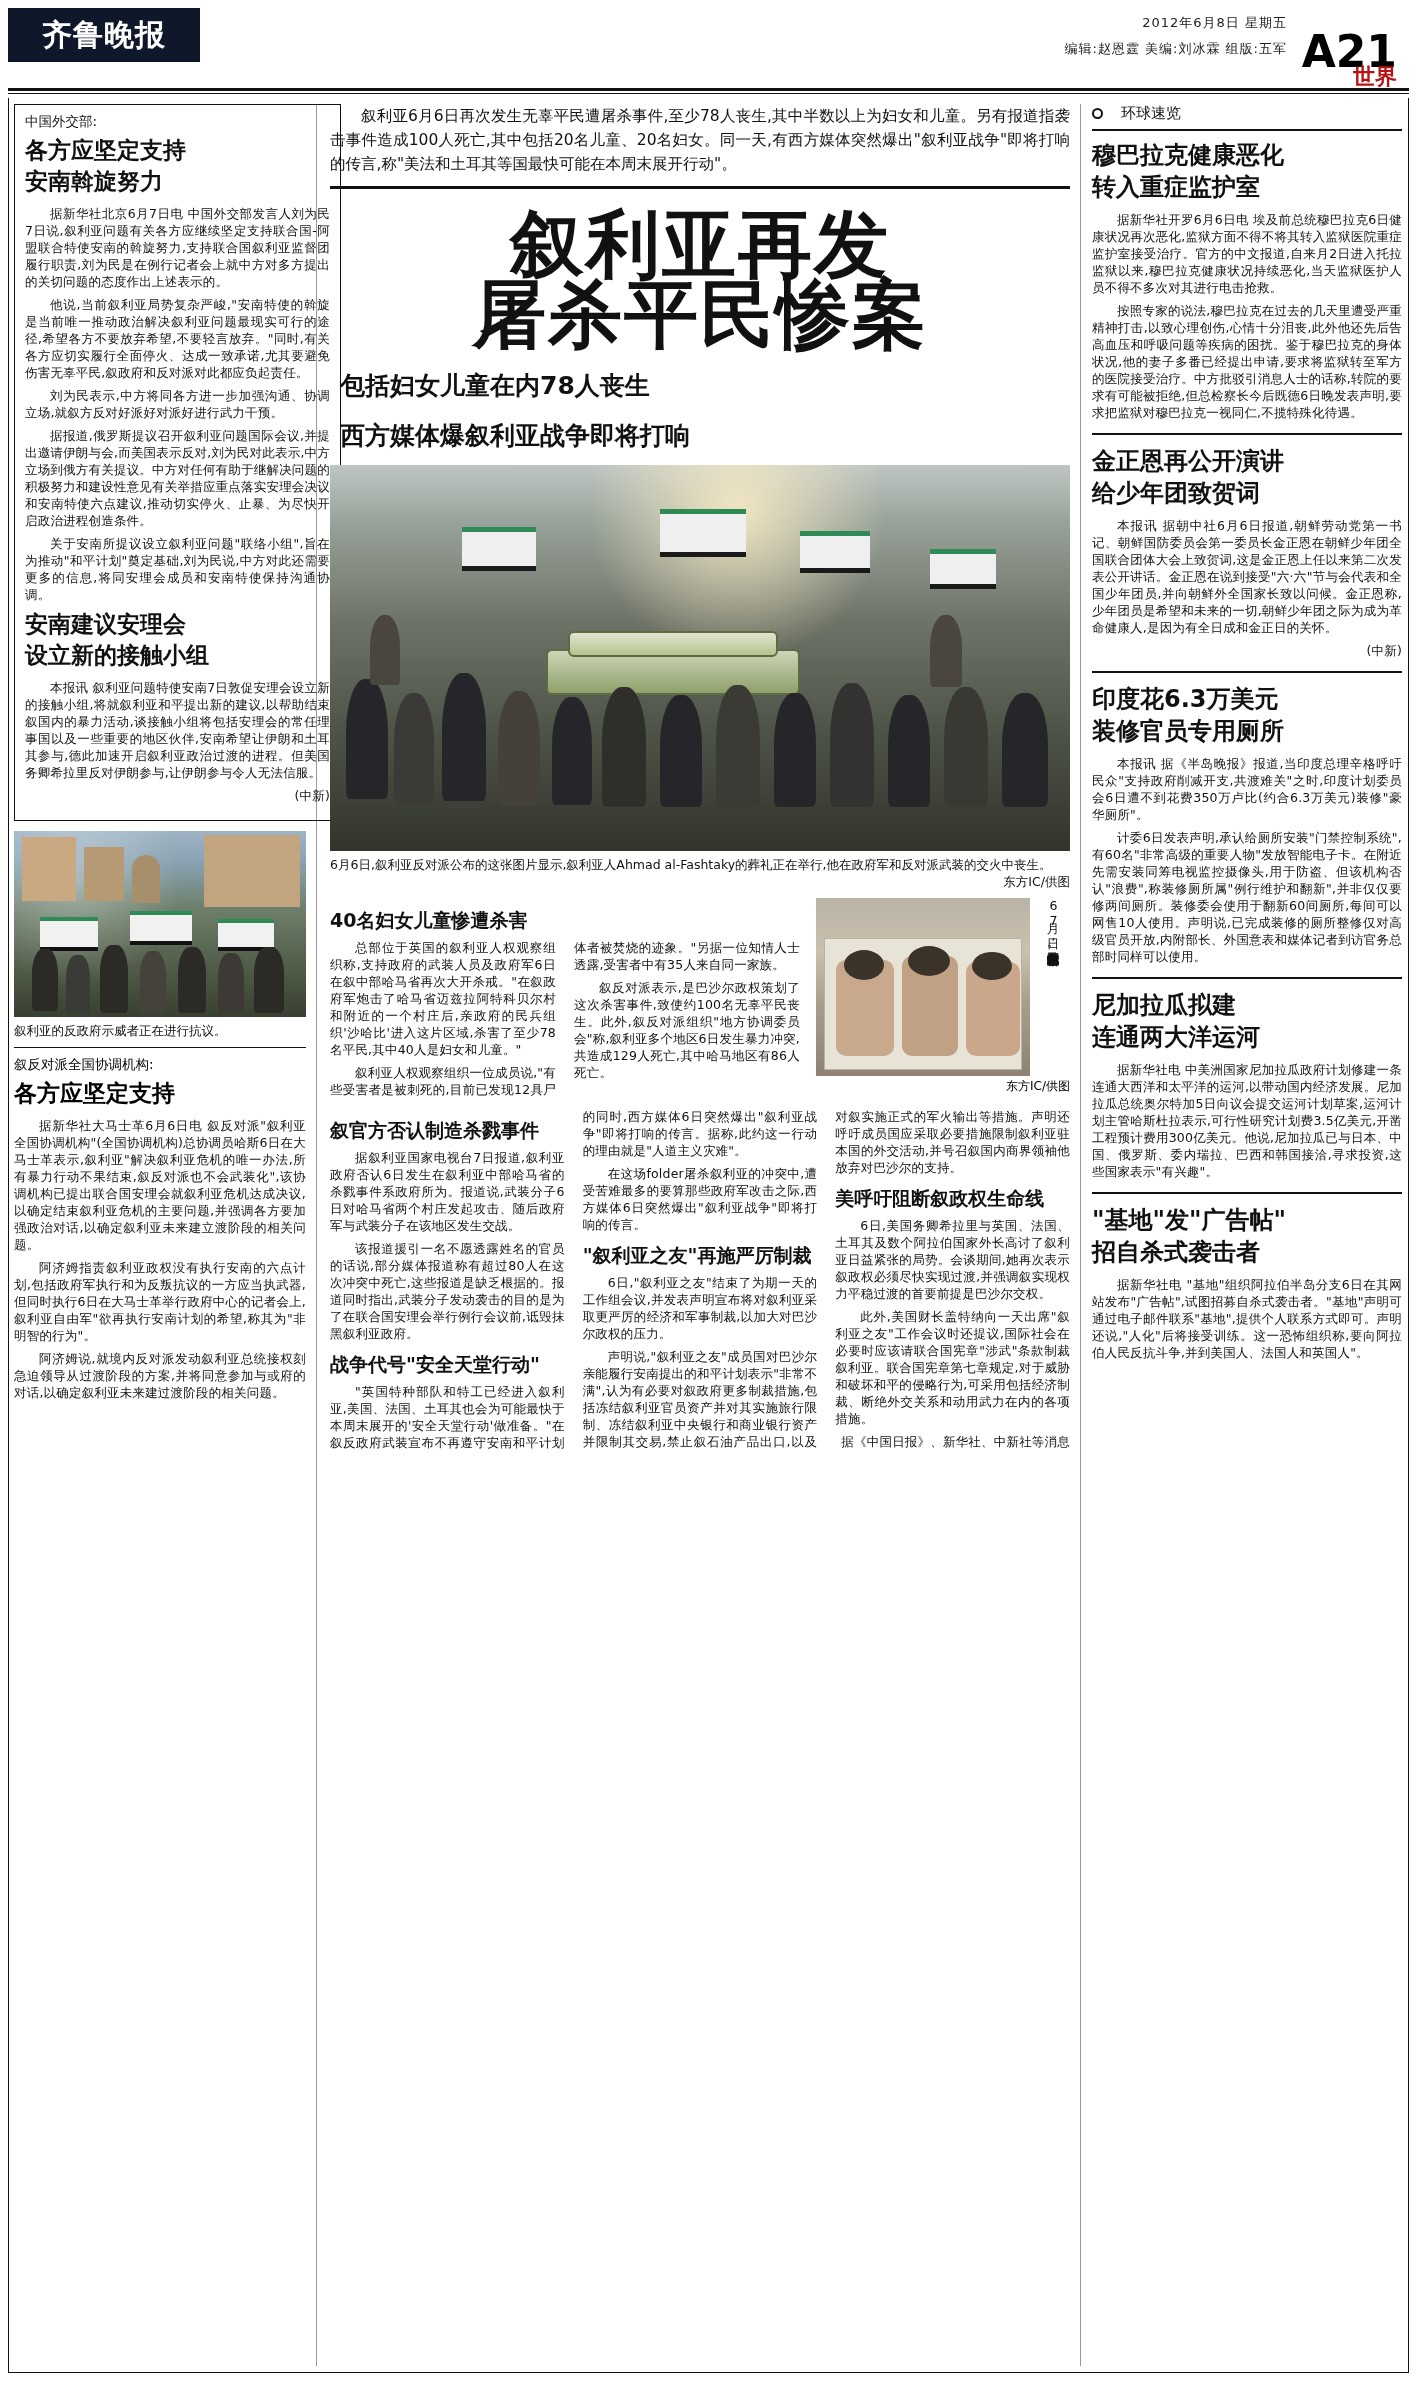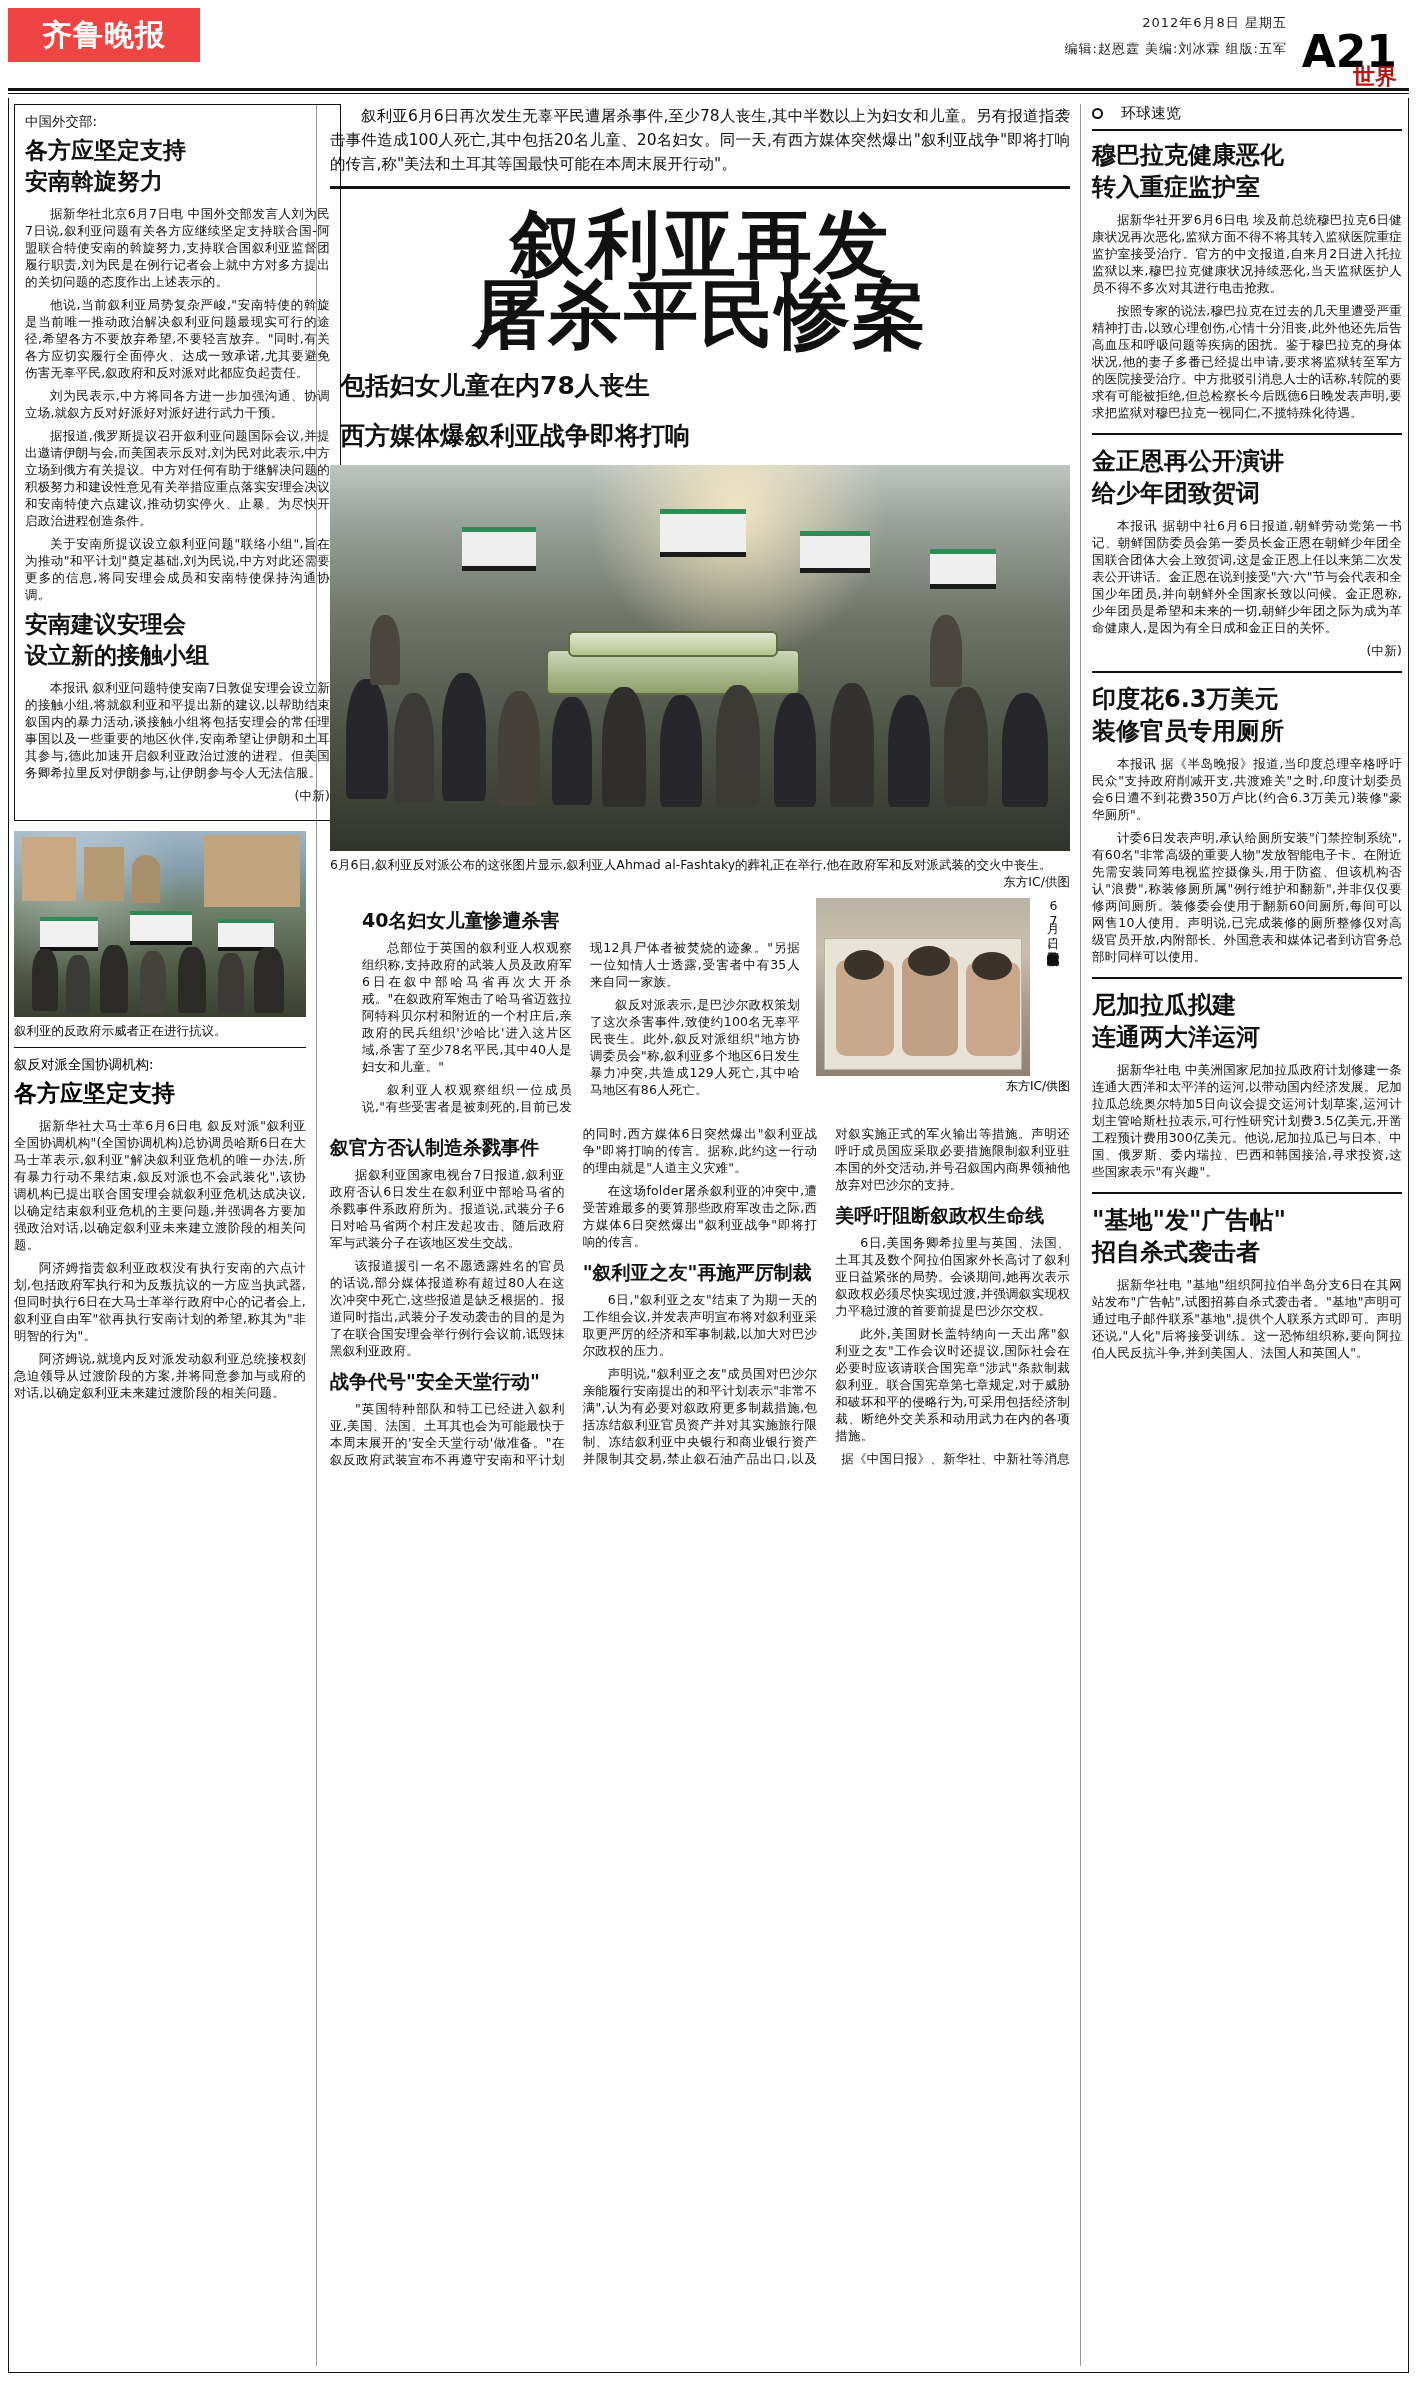--- a/index.html
+++ b/index.html
@@ -3,21 +3,21 @@
 <meta charset="utf-8">
 <style>
   html,body{margin:0;padding:0;background:#cfcfcf;}
   body{font-family:"Liberation Sans","DejaVu Sans",sans-serif;}
   .page{
     width:1417px;height:2383px;margin:0 auto;background:#ffffff;position:relative;
     box-sizing:border-box;
   }
   
   .masthead{position:absolute;left:0;top:0;width:1417px;height:88px;}
-  .logo-box{position:absolute;left:8px;top:8px;width:192px;height:54px;background:#ef4444;
+  .logo-box{position:absolute;left:8px;top:8px;width:192px;height:54px;background:#0f172a;
      display:flex;align-items:center;justify-content:center;text-align:center;}
   .logo-box span{color:#fff;font-size:30px;font-weight:bold;letter-spacing:1px;
      font-family:"DejaVu Sans",sans-serif;}
   .mh-dateline{position:absolute;right:130px;top:14px;font-size:13px;color:#222;letter-spacing:1px;}
   .mh-credits{position:absolute;right:130px;top:40px;font-size:13px;color:#222;letter-spacing:1px;}
   .mh-pageno{position:absolute;right:20px;top:10px;font-size:44px;font-weight:bold;color:#000000;
      font-family:"DejaVu Sans",sans-serif;margin-top:16px;}
   .mh-section{position:absolute;right:20px;top:62px;font-size:22px;font-weight:bold;color:#b91414;}
   .mh-rule{position:absolute;left:8px;top:88px;width:1401px;height:3px;background:#111;}
   .mh-rule2{position:absolute;left:8px;top:93px;width:1401px;height:1px;background:#111;}
@@ -203,21 +203,21 @@
       <div class="fig" style="left:40px;top:150px;width:30px;height:70px;background:#4a463f;"></div>
       <div class="fig" style="left:600px;top:150px;width:32px;height:72px;background:#4a463f;"></div>
     </div>
     <p class="cap">
       <span>6月6日,叙利亚反对派公布的这张图片显示,叙利亚人Ahmad al-Fashtaky的葬礼正在举行,他在政府军和反对派武装的交火中丧生。</span>
       <span style="float:right;">东方IC/供图</span>
     </p>
 
     <div style="clear:both;height:8px;"></div>
 
-    <div style="display:flex;gap:16px;margin-left:32px;">
+    <div style="display:flex;gap:16px;">
       <div style="width:470px;">
         <div class="sec-title">40名妇女儿童惨遭杀害</div>
         <div class="mcols2">
           <p class="body-text">总部位于英国的叙利亚人权观察组织称,支持政府的武装人员及政府军6日在叙中部哈马省再次大开杀戒。"在叙政府军炮击了哈马省迈兹拉阿特科贝尔村和附近的一个村庄后,亲政府的民兵组织'沙哈比'进入这片区域,杀害了至少78名平民,其中40人是妇女和儿童。"</p>
           <p class="body-text">叙利亚人权观察组织一位成员说,"有些受害者是被刺死的,目前已发现12具尸体者被焚烧的迹象。"另据一位知情人士透露,受害者中有35人来自同一家族。</p>
           <p class="body-text">叙反对派表示,是巴沙尔政权策划了这次杀害事件,致使约100名无辜平民丧生。此外,叙反对派组织"地方协调委员会"称,叙利亚多个地区6日发生暴力冲突,共造成129人死亡,其中哈马地区有86人死亡。</p>
         </div>
       </div>
       <div style="width:254px;">
         <div style="display:flex;gap:6px;">

